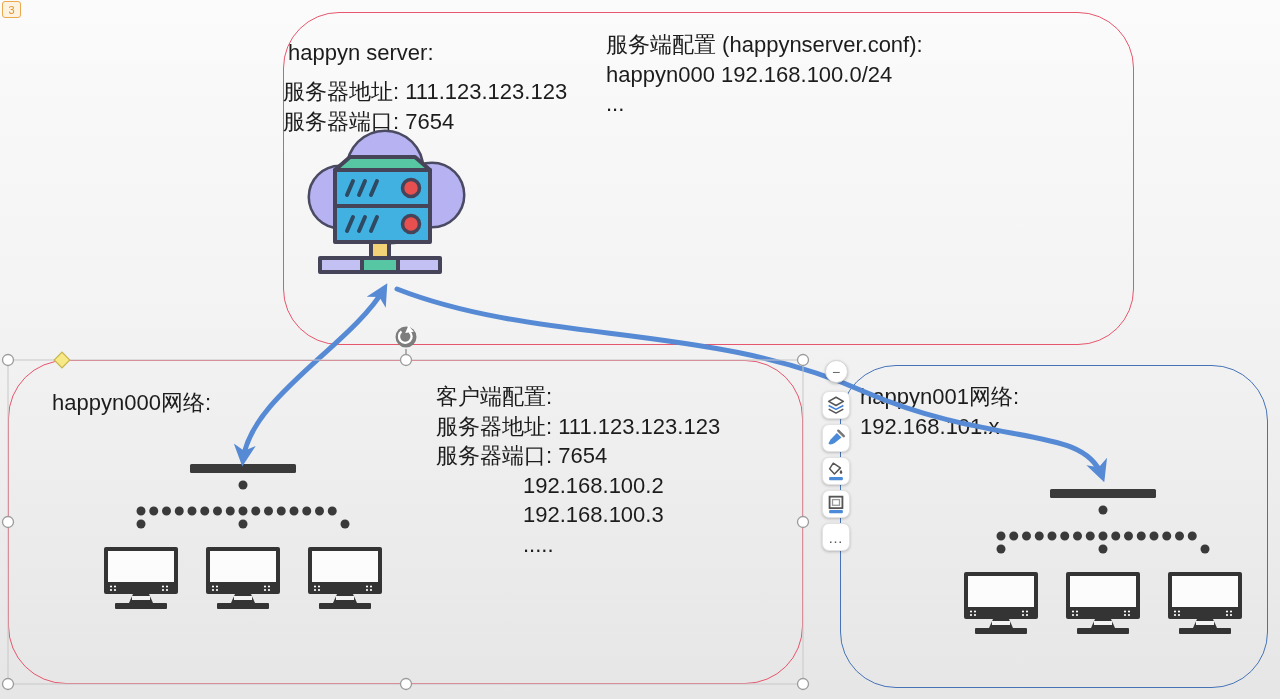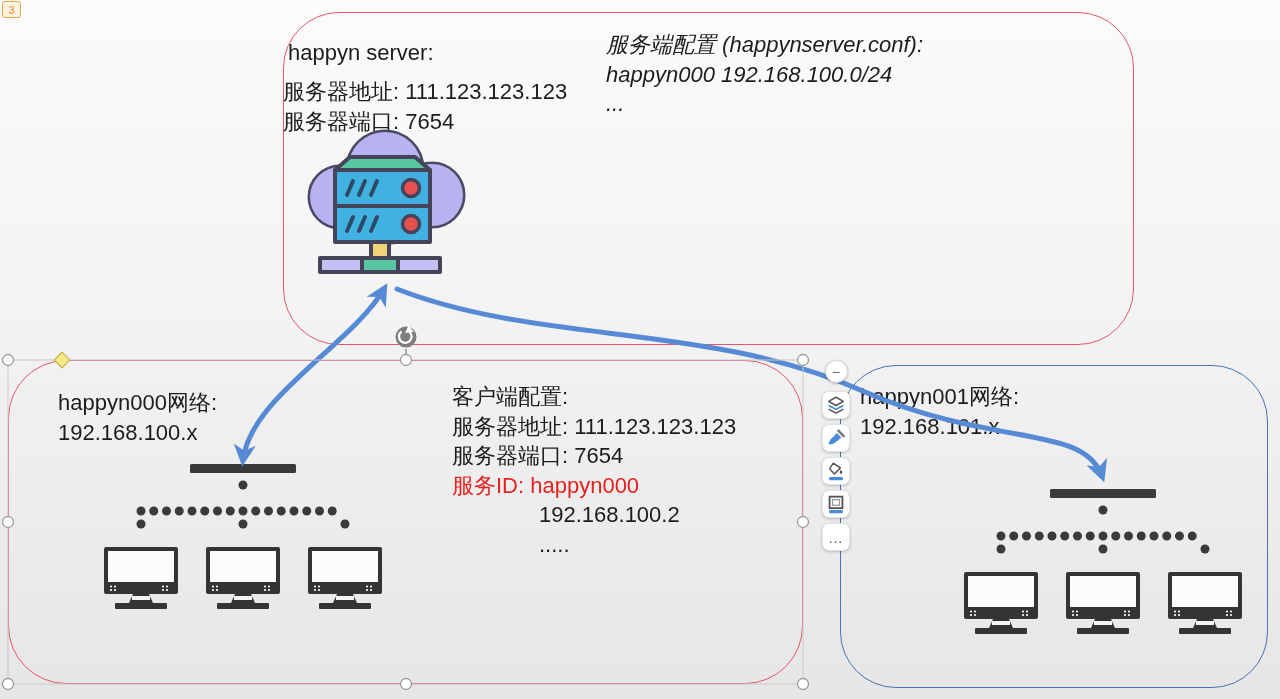--- a/index.html
+++ b/index.html
@@ -42,37 +42,36 @@
 <div class="shape box-net001"></div>
 <div class="shape box-net000"></div>
 
 <div class="txt" style="left:288px;top:38px;">
   <div>happyn server:</div>
 </div>
 <div class="txt" style="left:283px;top:77px;">
   <div>服务器地址: 111.123.123.123</div>
   <div>服务器端口: 7654</div>
 </div>
-<div class="txt" style="left:606px;top:31px;line-height:28.5px;font-style:italic;">
+<div class="txt" style="left:606px;top:31px;line-height:28.5px;">
   <div>服务端配置 (happynserver.conf):</div>
   <div>happyn000 192.168.100.0/24</div>
   <div>...</div>
 </div>
 
-<div class="txt" style="left:58px;top:388px;line-height:30px;">
+<div class="txt" style="left:52px;top:388px;line-height:30px;">
   <div>happyn000网络:</div>
-  <div>192.168.100.x</div>
-</div>
-
-<div class="txt" style="left:436px;top:382px;line-height:29.5px;margin-left:16px;">
+</div>
+
+<div class="txt" style="left:436px;top:382px;line-height:29.5px;">
   <div>客户端配置:</div>
   <div>服务器地址: 111.123.123.123</div>
   <div>服务器端口: 7654</div>
-  <div class="red">服务ID: happyn000</div>
   <div class="indent">192.168.100.2</div>
+  <div class="indent">192.168.100.3</div>
   <div class="indent">.....</div>
 </div>
 
 <div class="txt" style="left:860px;top:382px;line-height:30px;">
   <div>happyn001网络:</div>
   <div>192.168.101.x</div>
 </div>
 
 <svg class="abs" style="left:290px;top:125px;" width="180" height="160" viewBox="0 0 180 160">
   <g stroke="#4b4a63" stroke-width="5" fill="#b7b3f2">

